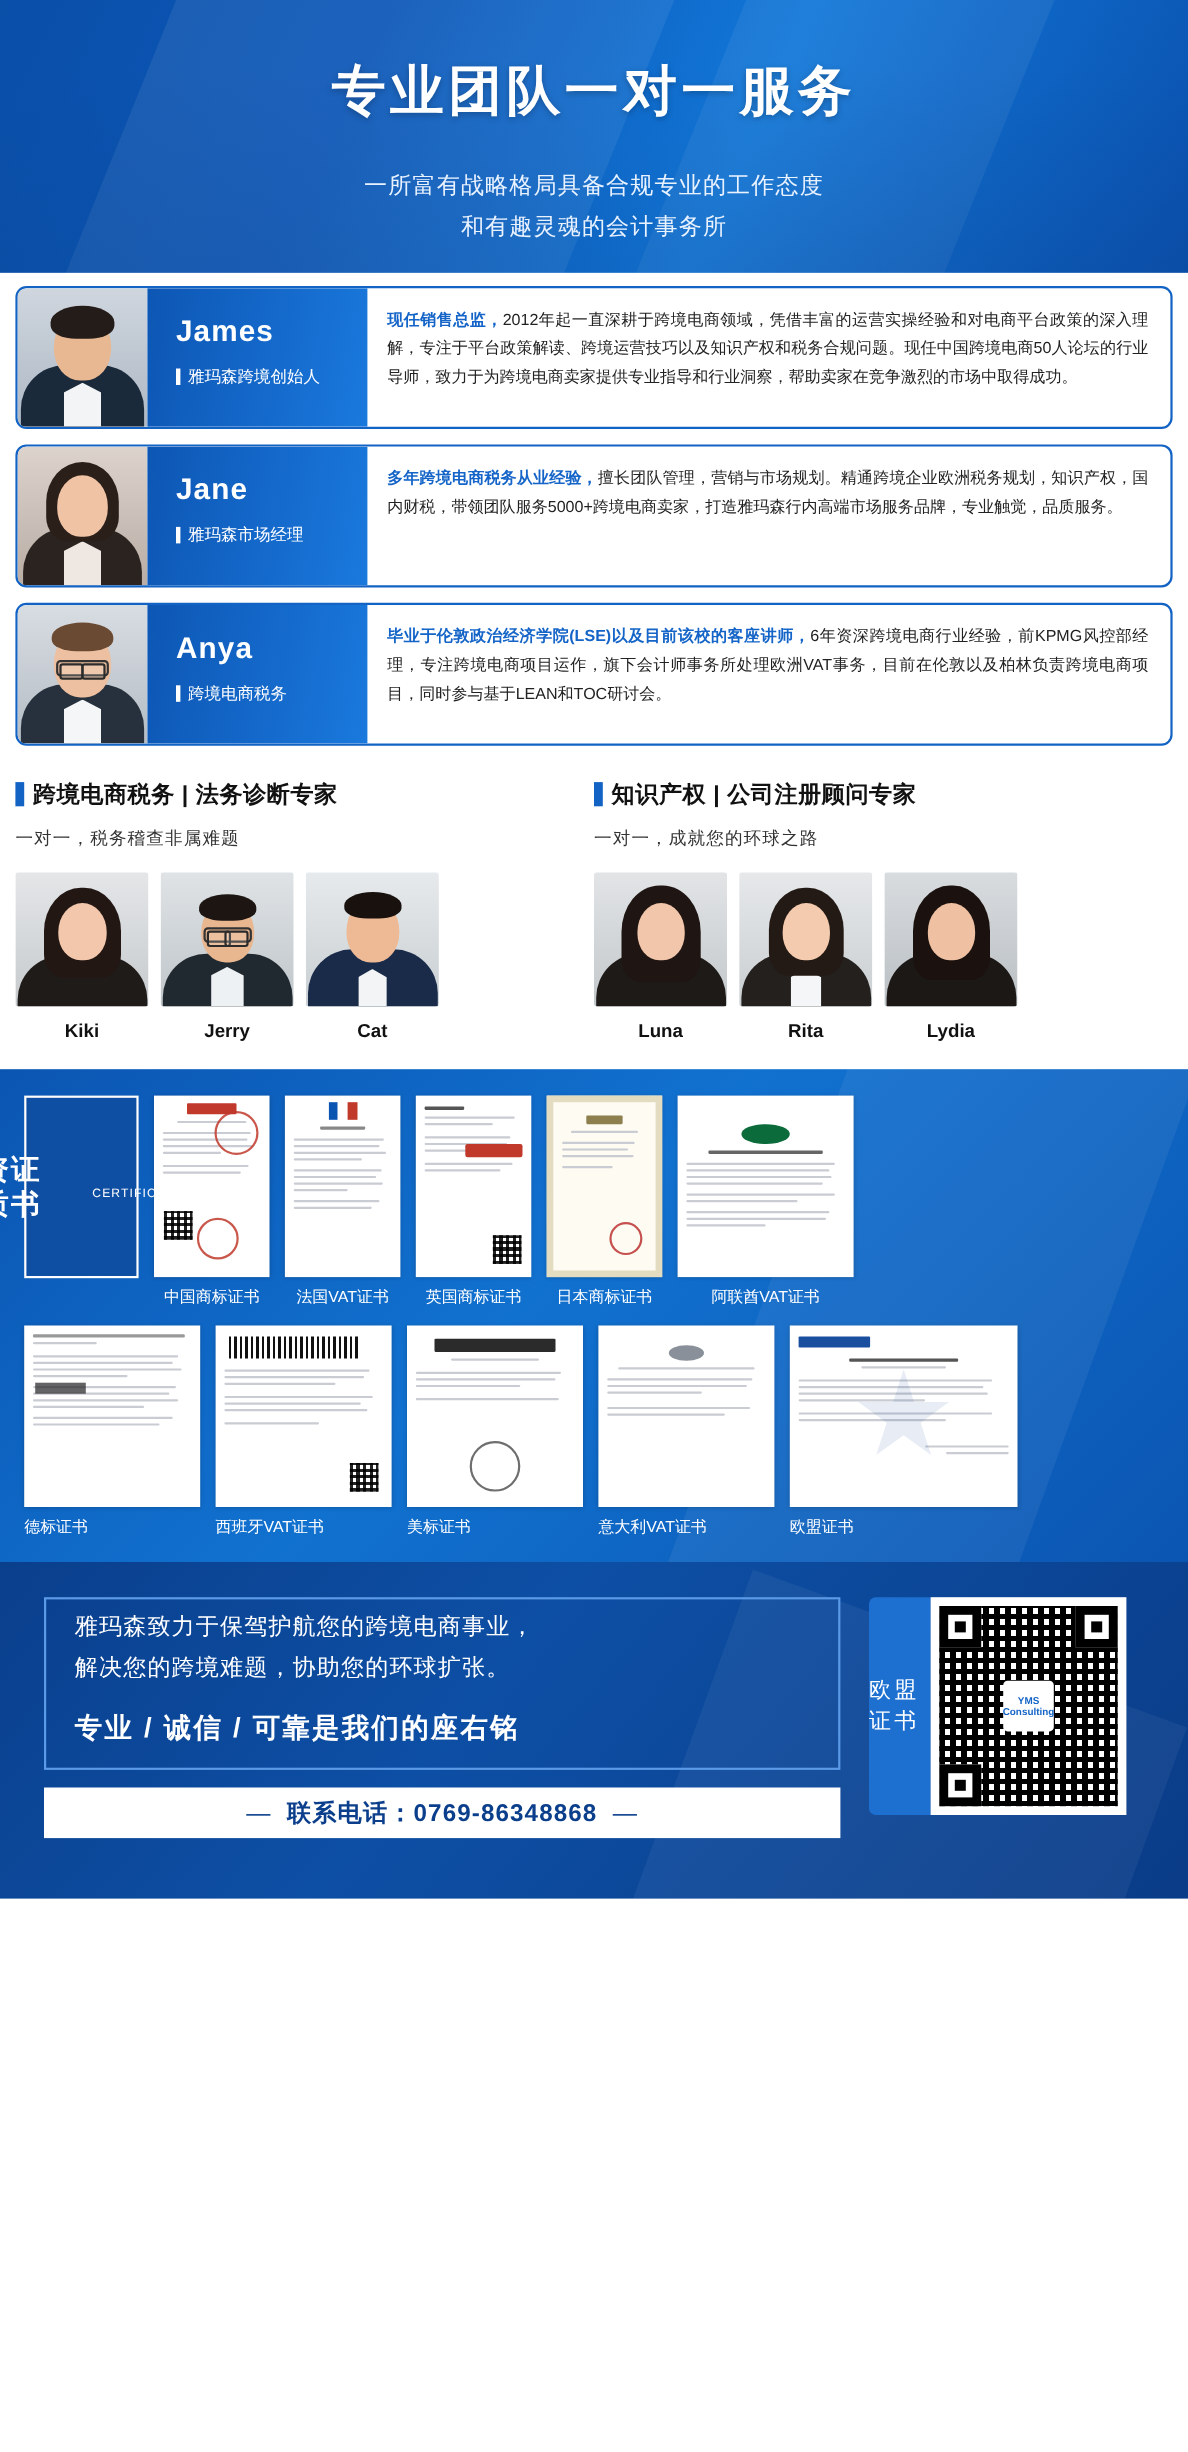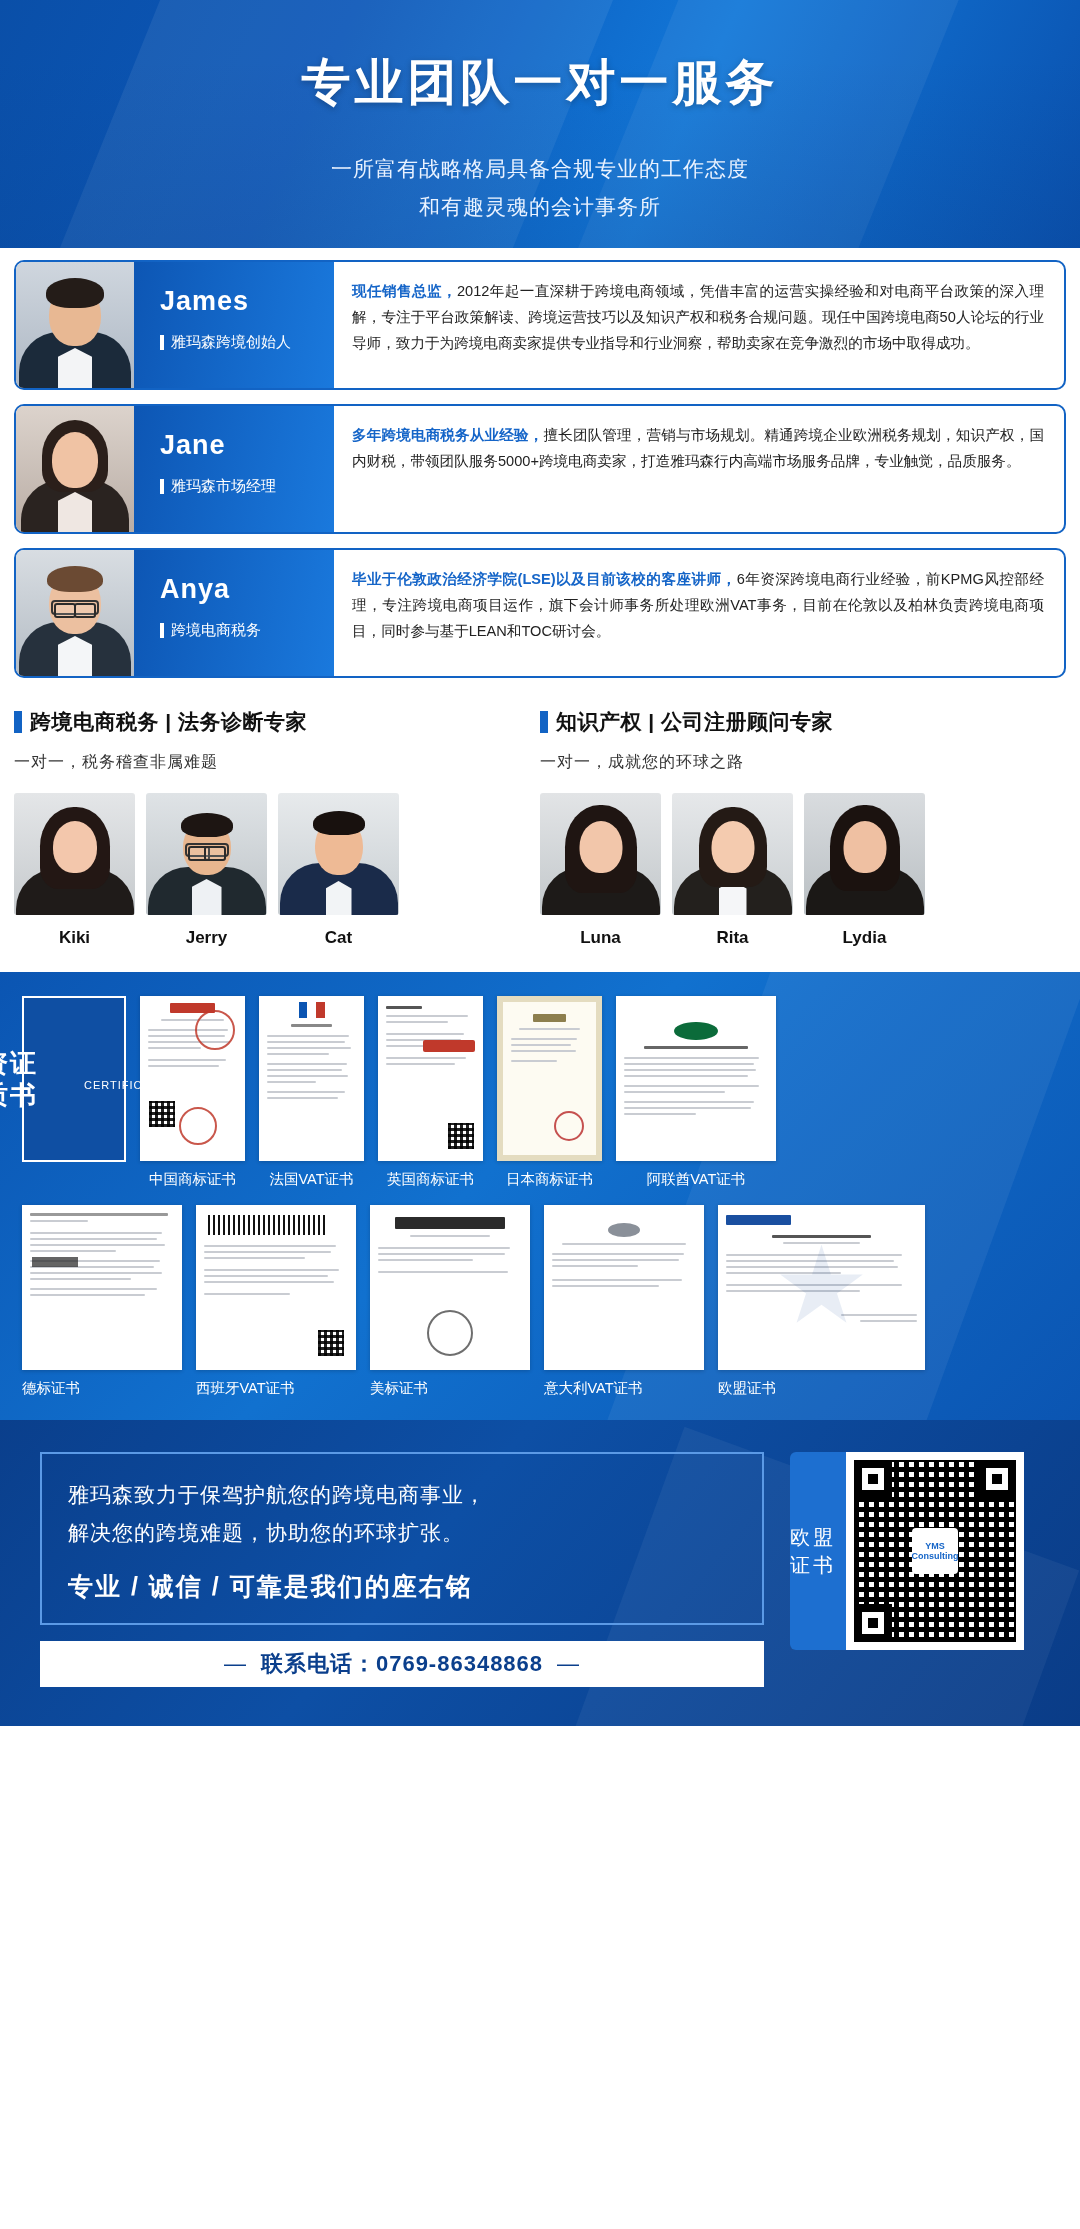--- a/index.html
+++ b/index.html
@@ -234,21 +234,21 @@
     padding: 32px 0 0 0;
   }
   .footer .fdiag {
     position:absolute; bottom:-180px; left:600px; width:420px; height:420px;
     background: rgba(255,255,255,0.05); transform: rotate(20deg);
   }
   .footer-inner { display:flex; padding: 0 40px; position:relative; }
   .footer-left { flex:1; }
   .slogan-box {
     border: 2px solid #5b9ae6;
-    padding: 22px 26px 20px 26px;
+    padding: 6px 26px 20px 26px;
     color:#fff;
   }
   .slogan-box .l1 { font-size: 21px; line-height:38px; letter-spacing:1px; }
   .slogan-box .l2 {
     font-size: 25px; font-weight:bold; margin-top: 18px; letter-spacing:2px;
   }
   .phone-bar {
     margin-top: 16px;
     background:#ffffff;
     height: 46px;

